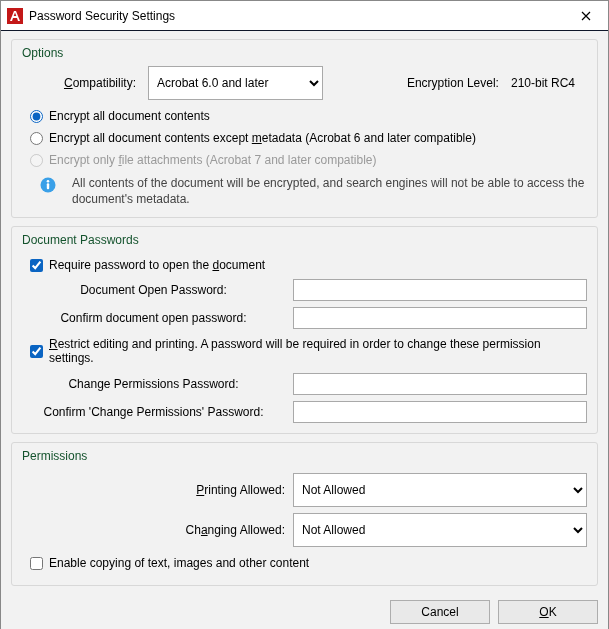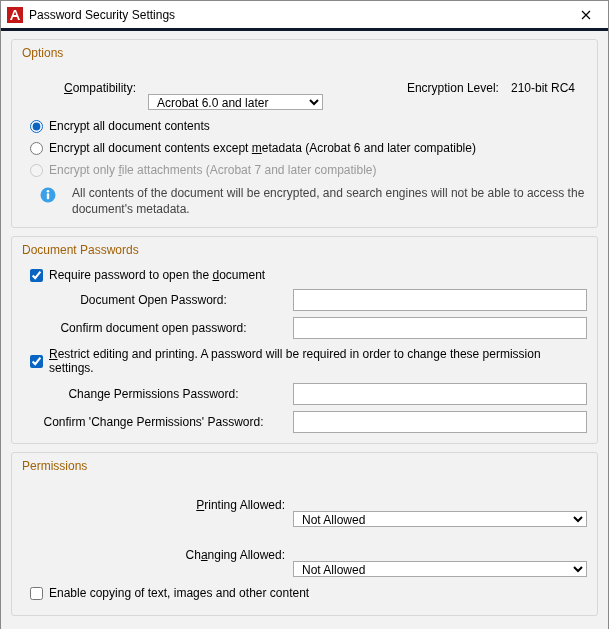--- a/index.html
+++ b/index.html
@@ -12,21 +12,21 @@
   }
   .window {
     width: 609px;
     background: #fff;
     border: 1px solid #888;
     box-shadow: 0 0 8px rgba(0,0,0,0.2);
   }
   .titlebar {
     height: 30px;
     background: #fff;
-    border-bottom: 3px solid #0f172a;
+    border-bottom: 1px solid #0f172a;
     display: flex;
     align-items: center;
     padding: 0 0 0 6px;
   }
   .titlebar .app-icon {
     width: 16px; height: 16px;
     margin-right: 6px;
     flex: 0 0 auto;
   }
   .titlebar .title {
@@ -48,36 +48,35 @@
   }
   .group {
     border: 1px solid #d8d8d8;
     border-radius: 3px;
     margin-bottom: 8px;
     background: #f2f2f2;
     padding: 6px 10px 10px 10px;
     position: relative;
   }
   .group-title {
-    color: #a16207;
+    color: #14532d;
     font-size: 12px;
     padding: 0 0 6px 0;
   }
   .lbl-right {
     text-align: right;
     padding-right: 6px;
   }
   .accel { text-decoration: underline; }
   select.combo {
-    height: 16px;
+    height: 34px;
     border: 1px solid #a9a9a9;
     background: #fff;
     font: inherit;
     padding: 0 4px;
-    margin-top: 28px;
   }
   input[type=text], input[type=password] {
     height: 22px;
     border: 1px solid #a9a9a9;
     background: #fff;
     font: inherit;
     padding: 0 4px;
   }
   .radio-row, .check-row {
     display: flex;

